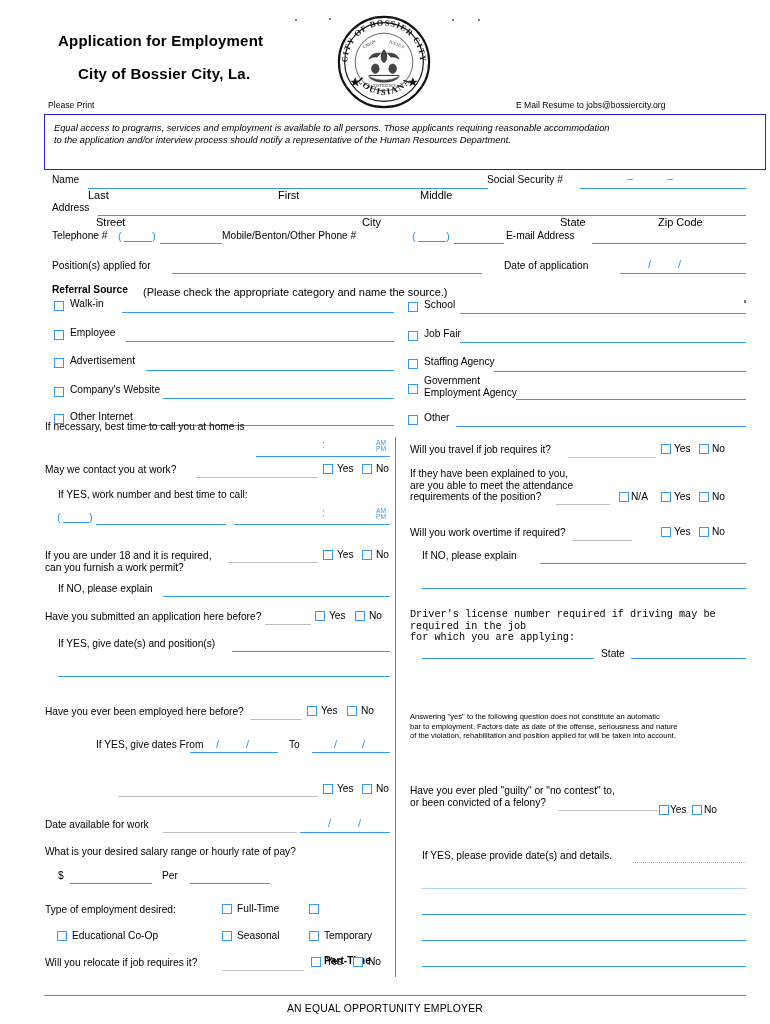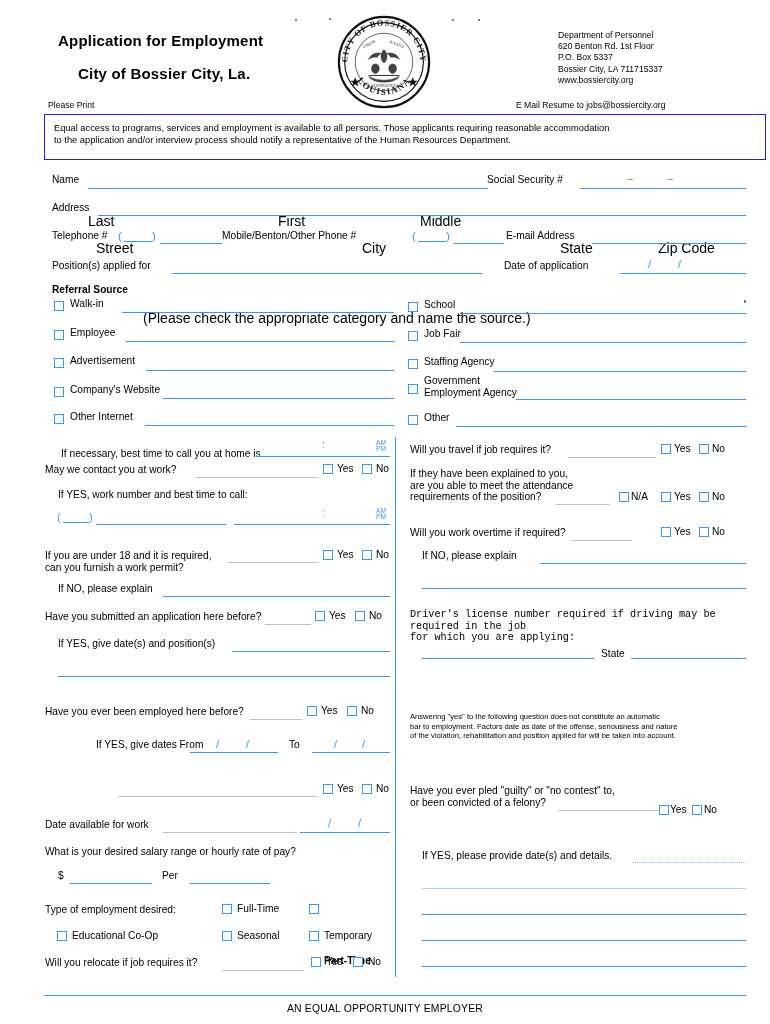--- a/index.html
+++ b/index.html
@@ -54,21 +54,21 @@
   .notice-box {
     border: 1.6px solid #2222cc;
     box-sizing: border-box;
     padding: 7px 9px 4px 9px;
     font-size: 9.3px;
     line-height: 12.4px;
   }
 
   
   .lbl      { font-size: 10.2px; white-space: nowrap; }
-  .lbl-sm   { font-size: 14px;  white-space: nowrap; margin-top: 24px; }
+  .lbl-sm   { font-size: 11px;  white-space: nowrap; }
   .lbl-wrap { font-size: 10.2px; line-height: 11.6px; }
   .lbl-tiny { font-size: 7.6px;  line-height: 9.6px; }
   .bold     { font-weight: bold; }
 
   
   .rule {
     position: absolute;
     height: 0;
     border-top: 1.5px solid #3399ee;
   }
@@ -186,32 +186,25 @@
       <g stroke="#111" stroke-width="0.9" fill="none">
         <path d="M34 64 h32"></path>
       </g>
       <g fill="#111">
         <polygon points="20,66 21.5,69.5 25,69.5 22.2,71.8 23.3,75.3 20,73.2 16.7,75.3 17.8,71.8 15,69.5 18.5,69.5"></polygon>
         <polygon points="80,66 81.5,69.5 85,69.5 82.2,71.8 83.3,75.3 80,73.2 76.7,75.3 77.8,71.8 75,69.5 78.5,69.5"></polygon>
       </g>
     </svg>
   </div>
 
-  <div class="abs dept-block" style="left:558px; top:30px;">
-    <div>Department of Personnel</div>
-    <div>620 Benton Rd. 1st Floor</div>
-    <div>P.O. Box 5337</div>
-    <div>Bossier City, LA 711715337</div>
-    <div>www.bossiercity.org</div>
-  </div>
 
   <div class="abs please-print" style="left:48px; top:100px;">Please Print</div>
   <div class="abs email-resume" style="left:516px; top:100px;">E Mail Resume to jobs@bossiercity.org</div>
 
-  <div class="abs notice-box" style="left:44px; top:114px; width:722px; height:46px;">
+  <div class="abs notice-box" style="left:44px; top:114px; width:722px; height:56px;font-style:italic;">
     <div>Equal access to programs, services and employment is available to all persons. Those applicants requiring reasonable accommodation</div>
     <div>to the application and/or interview process should notify a representative of the Human Resources Department.</div>
   </div>
 
   <div class="abs lbl" style="left:52px; top:174px;">Name</div>
   <div class="rule" style="left:88px; top:188px; width:400px;"></div>
   <div class="abs lbl-sm" style="left:88px; top:189px;">Last</div>
   <div class="abs lbl-sm" style="left:278px; top:189px;">First</div>
   <div class="abs lbl-sm" style="left:420px; top:189px;">Middle</div>
 
@@ -293,21 +286,21 @@
   <div class="rule" style="left:516px; top:399px; width:230px;"></div>
 
   <div class="cb" style="left:408px; top:415px;"></div>
   <div class="abs lbl" style="left:424px; top:412px;">Other</div>
   <div class="rule" style="left:456px; top:426px; width:290px;"></div>
 
   <div class="abs" style="left:744px; top:300px; width:2px; height:3px; background:#777;"></div>
 
   <div class="vdivider" style="left:395px; top:437px; height:540px;"></div>
 
-  <div class="abs lbl" style="left:45px; top:448px;margin-left:16px;">If necessary, best time to call you at home is</div>
+  <div class="abs lbl" style="left:45px; top:421px;">If necessary, best time to call you at home is</div>
   <div class="rule" style="left:256px; top:456px; width:134px;"></div>
   <div class="colon" style="left:322px; top:440px;">:</div>
   <div class="ampm" style="left:364px; top:440px; width:22px;">
     <div>AM</div>
     <div>PM</div>
   </div>
 
   <div class="abs lbl" style="left:45px; top:464px;">May we contact you at work?</div>
   <div class="rule-faint" style="left:196px; top:477px; width:122px;"></div>
   <div class="cb" style="left:323px; top:464px;"></div>

